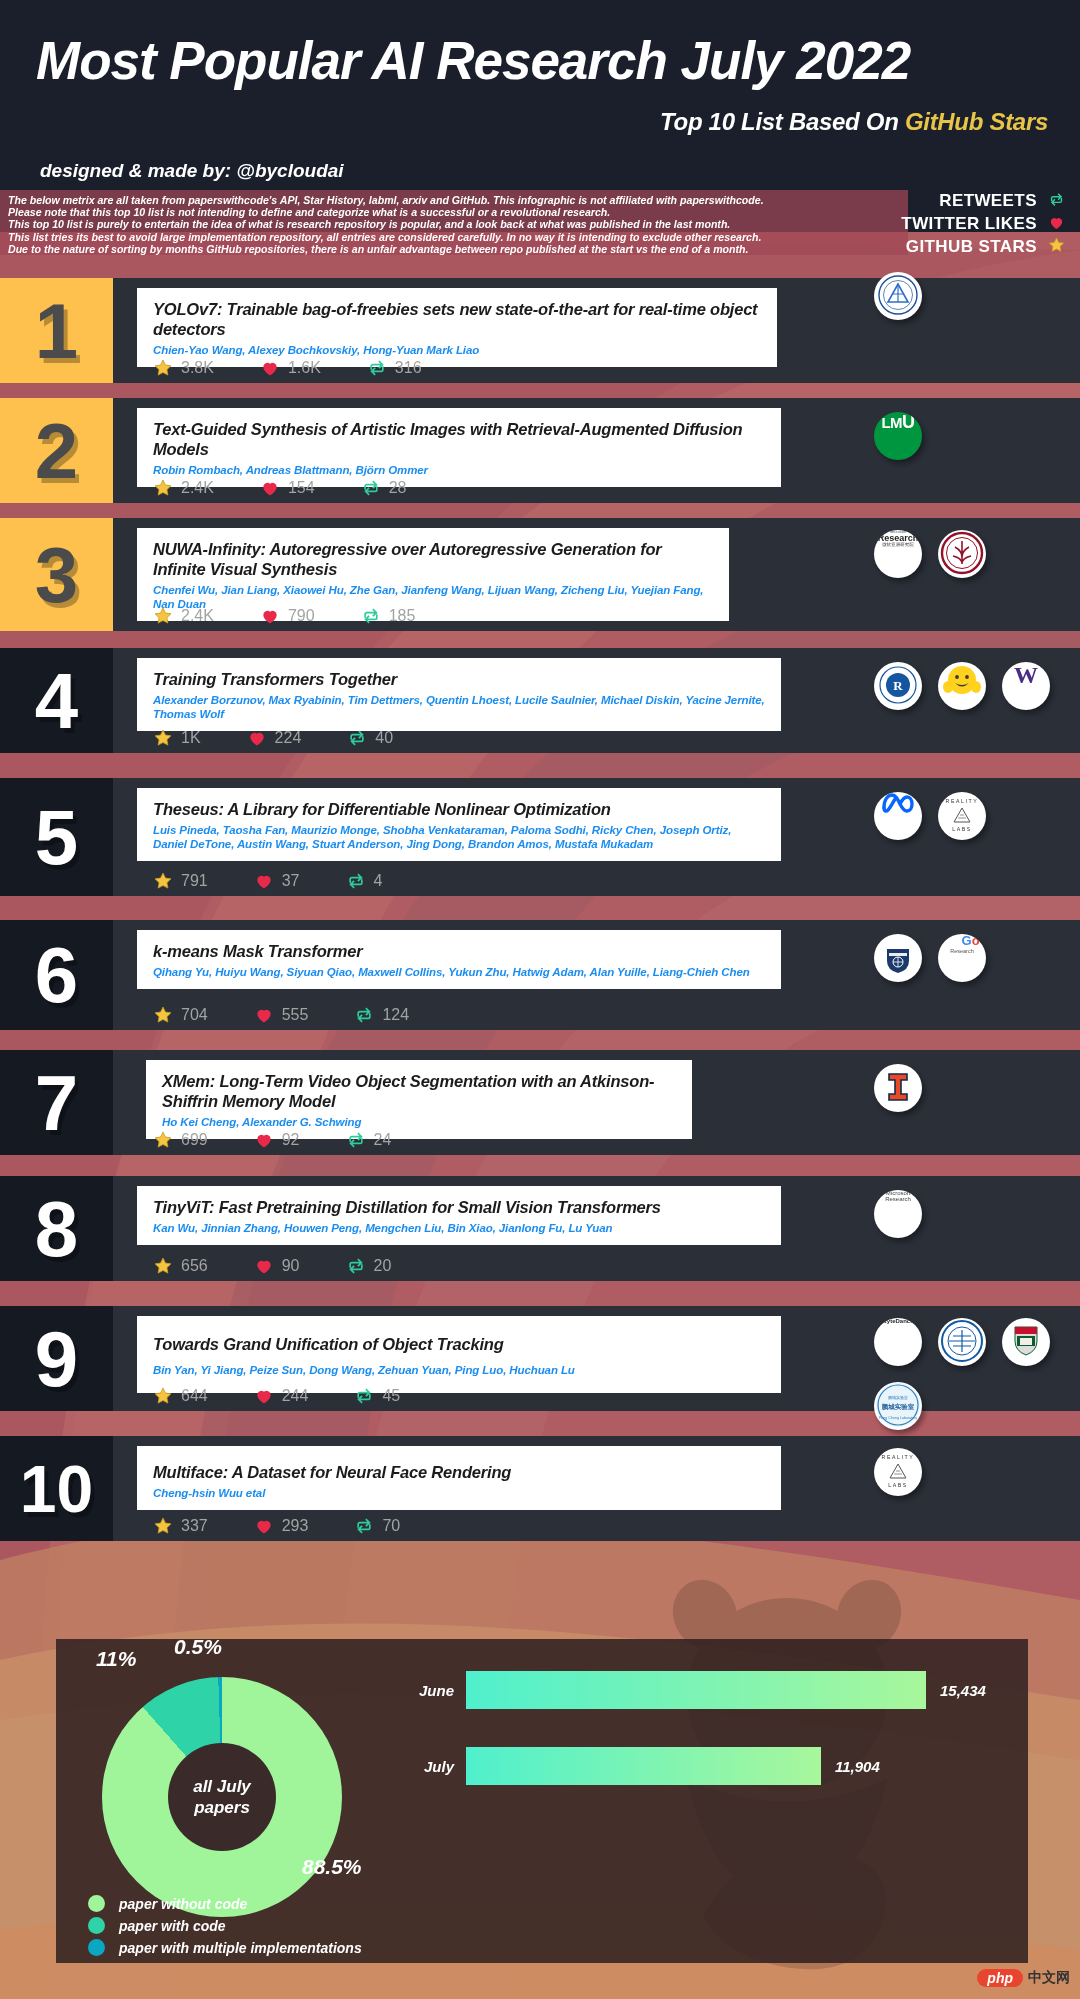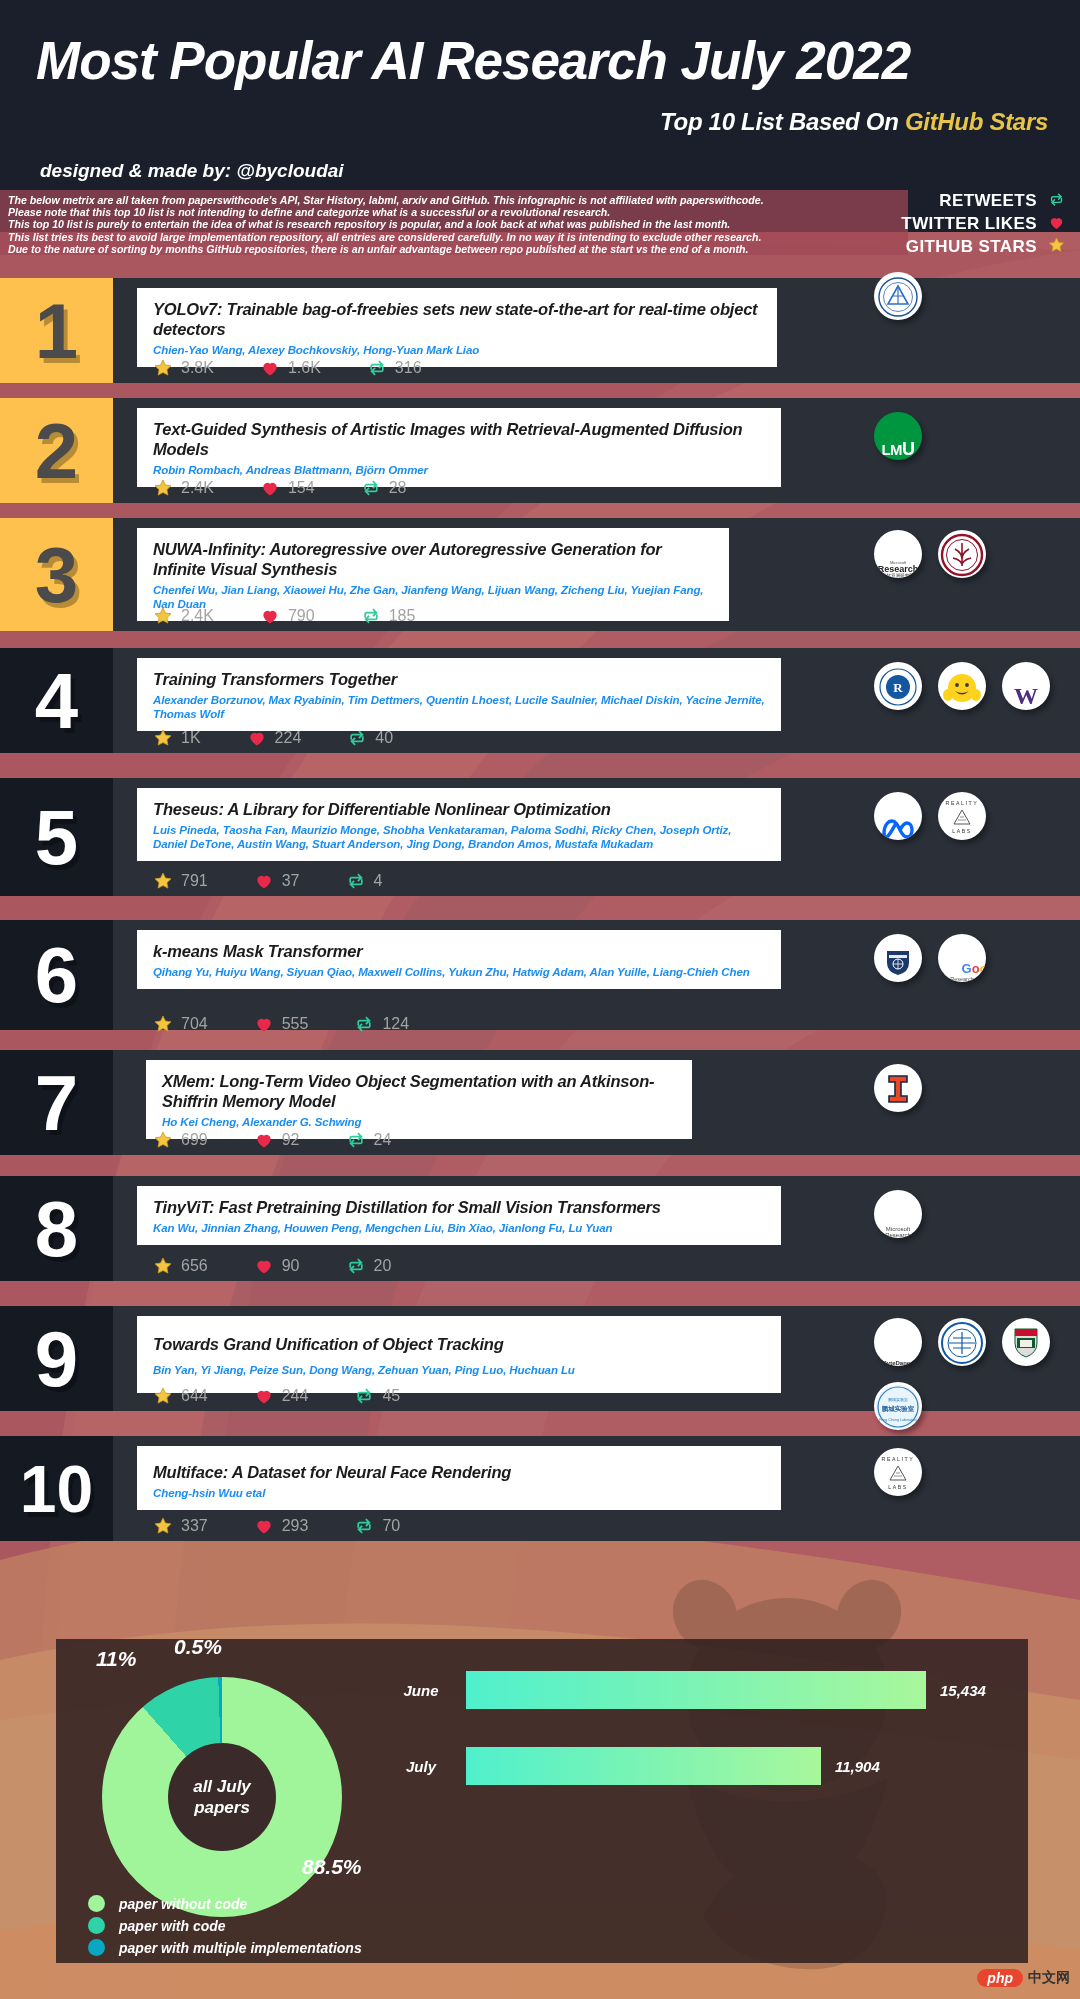--- a/index.html
+++ b/index.html
@@ -85,21 +85,21 @@
   .stats { position:absolute; left:40px; display:flex; align-items:center; }
   .stat { display:flex; align-items:center; margin-right:46px; }
   .stat .ic { width:20px; height:20px; margin-right:8px; display:inline-block; }
   .stat .val { font-size:16px; font-weight:normal; color:#a3a3a3; }
 
   
   .logos { position:absolute; z-index:8; }
   .logo {
     position:absolute; width:48px; height:48px; border-radius:50%;
     background:#ffffff; box-shadow:3px 4px 5px rgba(0,0,0,0.35);
-    display:flex; align-items:flex-end; justify-content:center; overflow:hidden;
+    display:flex; align-items:flex-start; justify-content:center; overflow:hidden;
   }
 
   
   #chart-panel {
     position:absolute; left:56px; top:1639px; width:972px; height:324px;
     background:rgba(46,32,32,0.86); z-index:9;
   }
   #donut-wrap { position:absolute; left:46px; top:38px; width:240px; height:240px; }
   #donut { width:240px; height:240px; border-radius:50%; }
   #donut-hole {
@@ -108,21 +108,21 @@
     display:flex; flex-direction:column; align-items:center; justify-content:center;
   }
   #donut-hole span {
     font-size:17px; font-weight:bold; font-style:italic; color:#ffffff; line-height:21px;
   }
   .pie-lab { position:absolute; font-size:21px; font-weight:bold; font-style:italic; color:#ffffff; }
 
   .bar-row { position:absolute; display:flex; align-items:center; }
   .bar-label {
     font-size:15px; font-weight:bold; font-style:italic; color:#ffffff;
-    width:66px; text-align:center; margin-right:12px;
+    width:66px; text-align:right; margin-right:12px;
   }
   .bar {
     height:38px;
     background:linear-gradient(90deg,#4ff0cd 0%, #a8f79b 100%);
   }
   .bar-val { font-size:15px; font-weight:bold; font-style:italic; color:#ffffff; margin-left:14px; white-space:nowrap; }
 
   #code-legend { position:absolute; left:88px; top:1895px; z-index:10; }
   #code-legend .cl-row { display:flex; align-items:center; margin-bottom:5px; }
   #code-legend .dot { width:17px; height:17px; border-radius:50%; margin-right:14px; }
@@ -451,21 +451,21 @@
 
 <div class="row" id="row6" style="top:920px;height:110px;">
   <div class="rank-box dark">
       <span class="rank-num">6</span>
     </div>
   <div class="row-body">
     <div class="card" style="width:644px;">
       <div class="card-title">k-means Mask Transformer</div>
       <div class="card-authors">Qihang Yu, Huiyu Wang, Siyuan Qiao, Maxwell Collins, Yukun Zhu, Hatwig Adam, Alan Yuille, Liang-Chieh Chen</div>
     </div>
-    <div class="stats" style="top:94px;">
+    <div class="stats" style="top:85px;">
       <div class="stat">
         <span class="ic"><svg width="20" height="20" viewBox="0 0 24 24" fill="#f5c542" stroke="#c89a1e" stroke-width="1">
               <path d="M12 2.5l2.9 6 6.6.9-4.8 4.6 1.2 6.5L12 17.4 6.1 20.5l1.2-6.5-4.8-4.6 6.6-.9z"></path>
             </svg></span>
         <span class="val">704</span>
       </div>
       <div class="stat">
         <span class="ic"><svg width="20" height="20" viewBox="0 0 24 24" fill="#e8294a">
               <path d="M12 21s-8-4.9-8-10.2A4.8 4.8 0 0 1 12 7a4.8 4.8 0 0 1 8 3.8C20 16.1 12 21 12 21z"></path>
             </svg></span>

